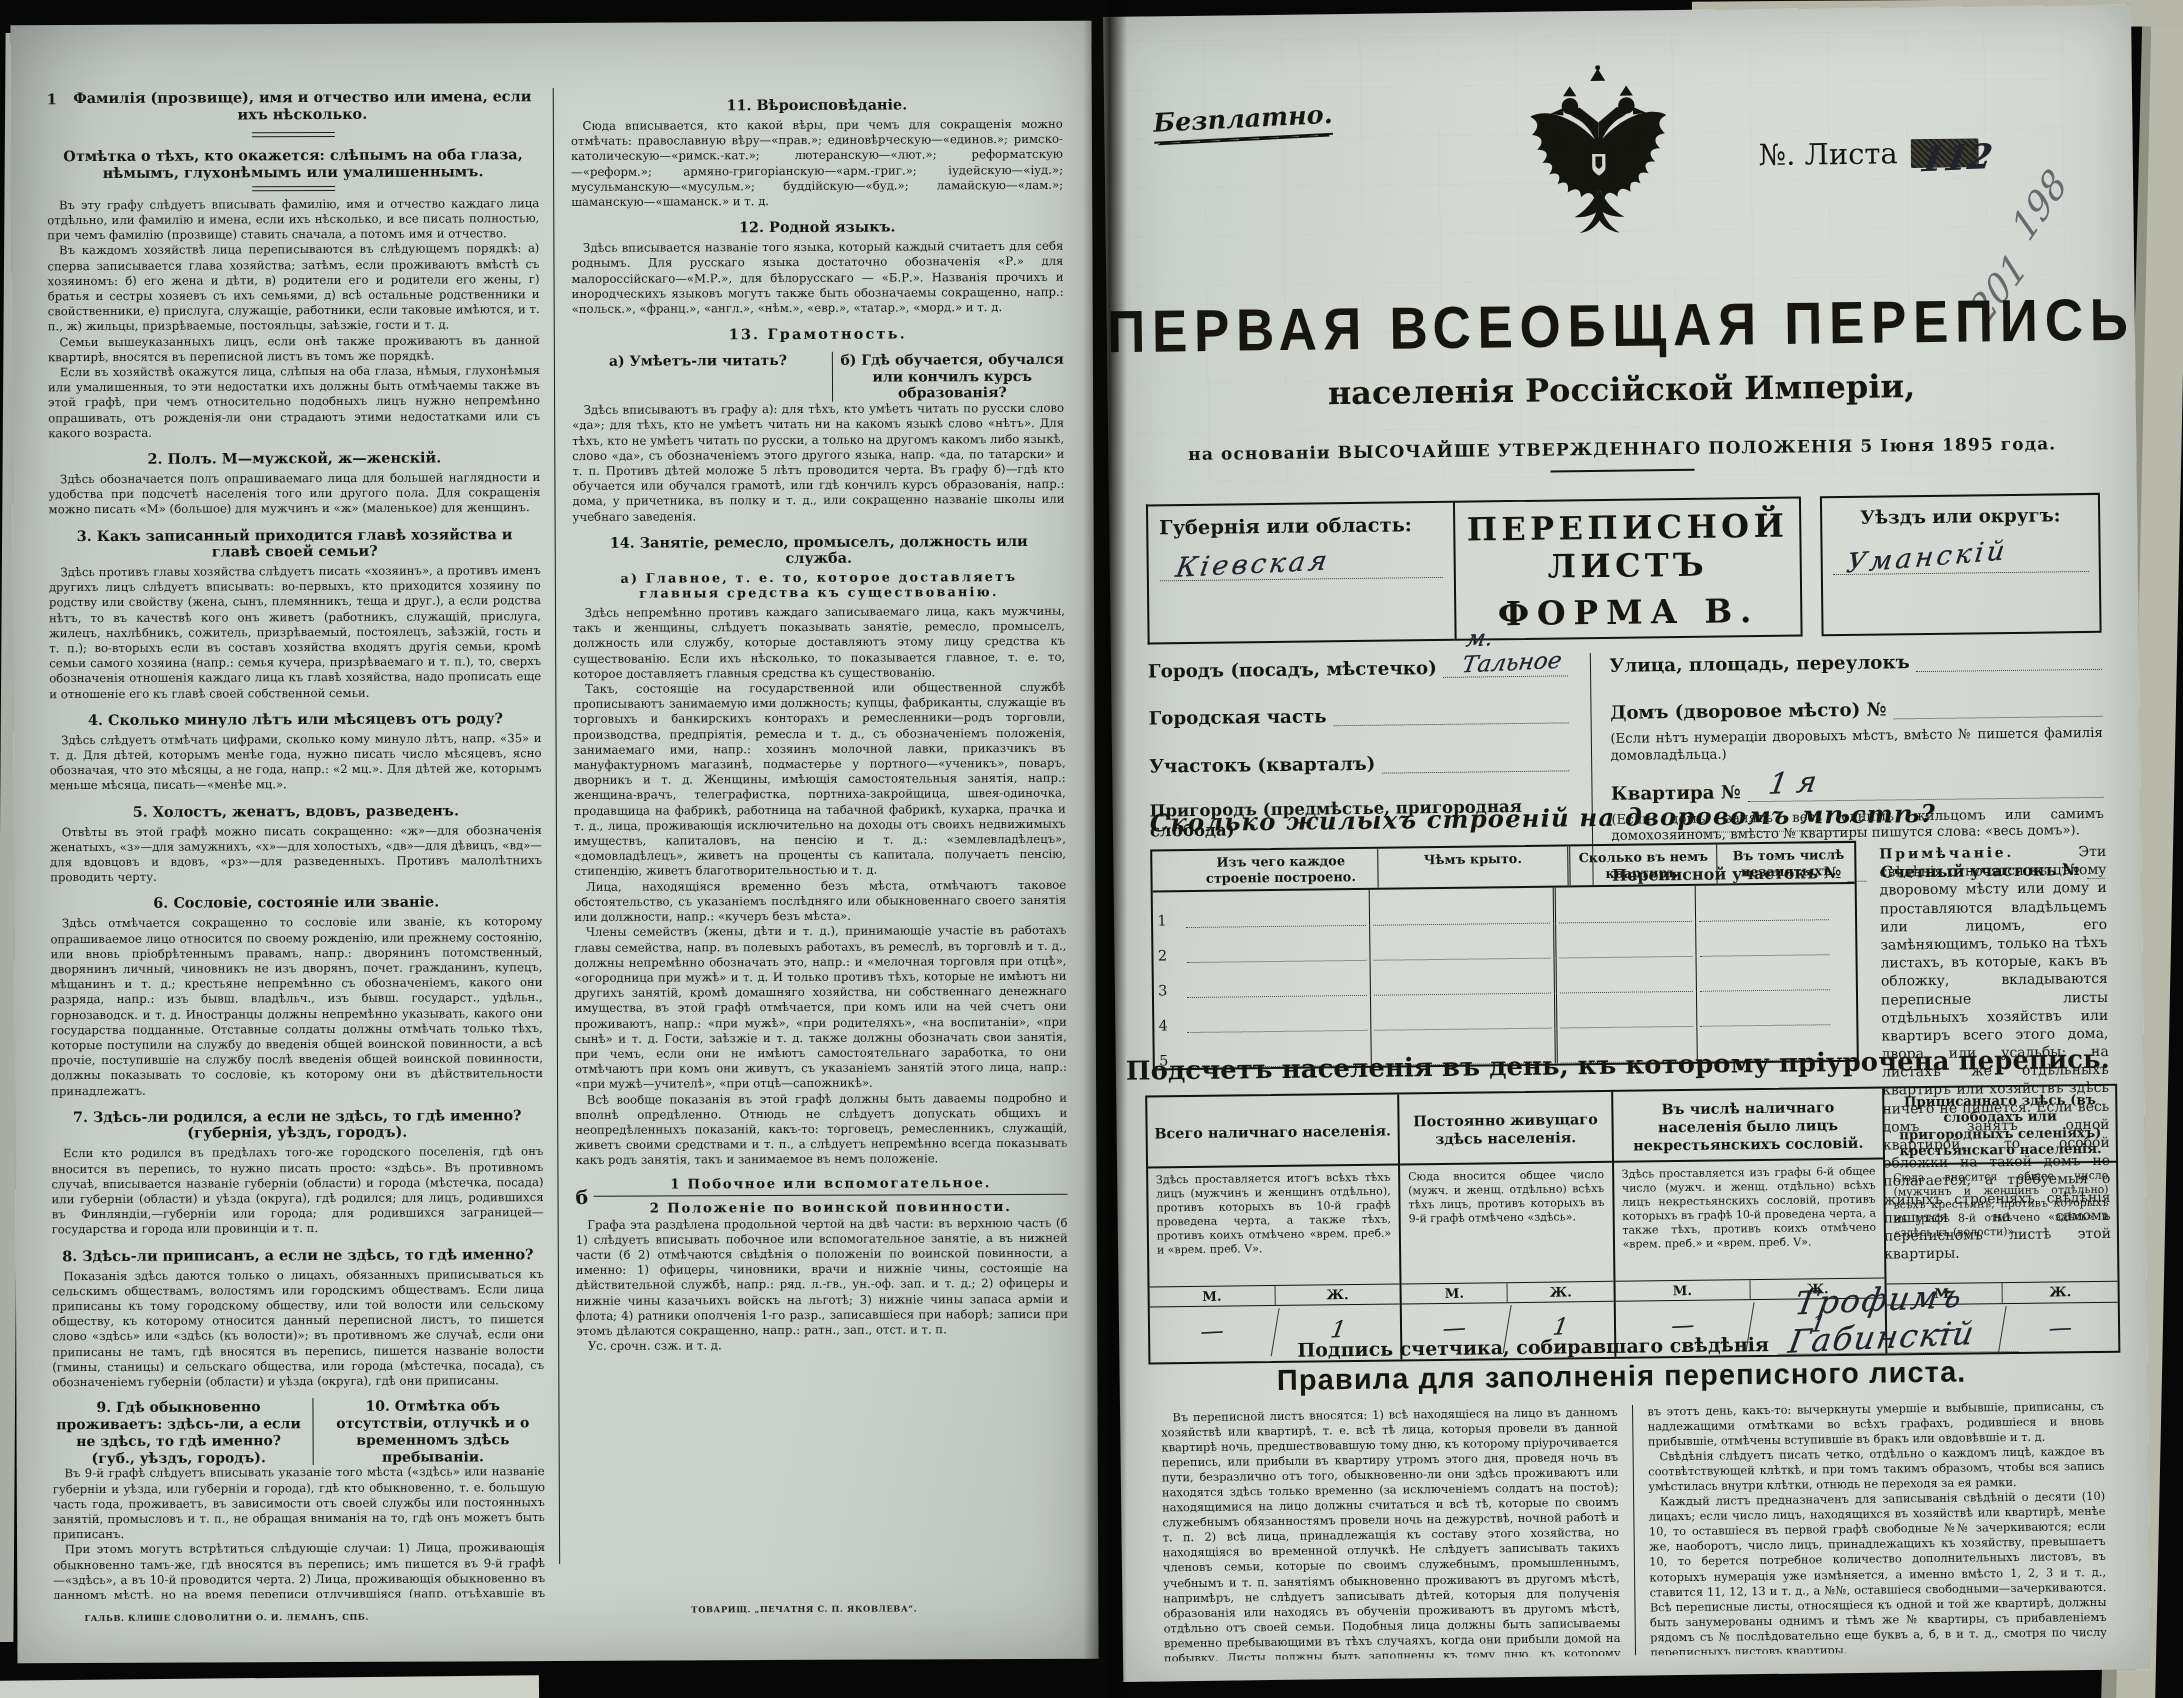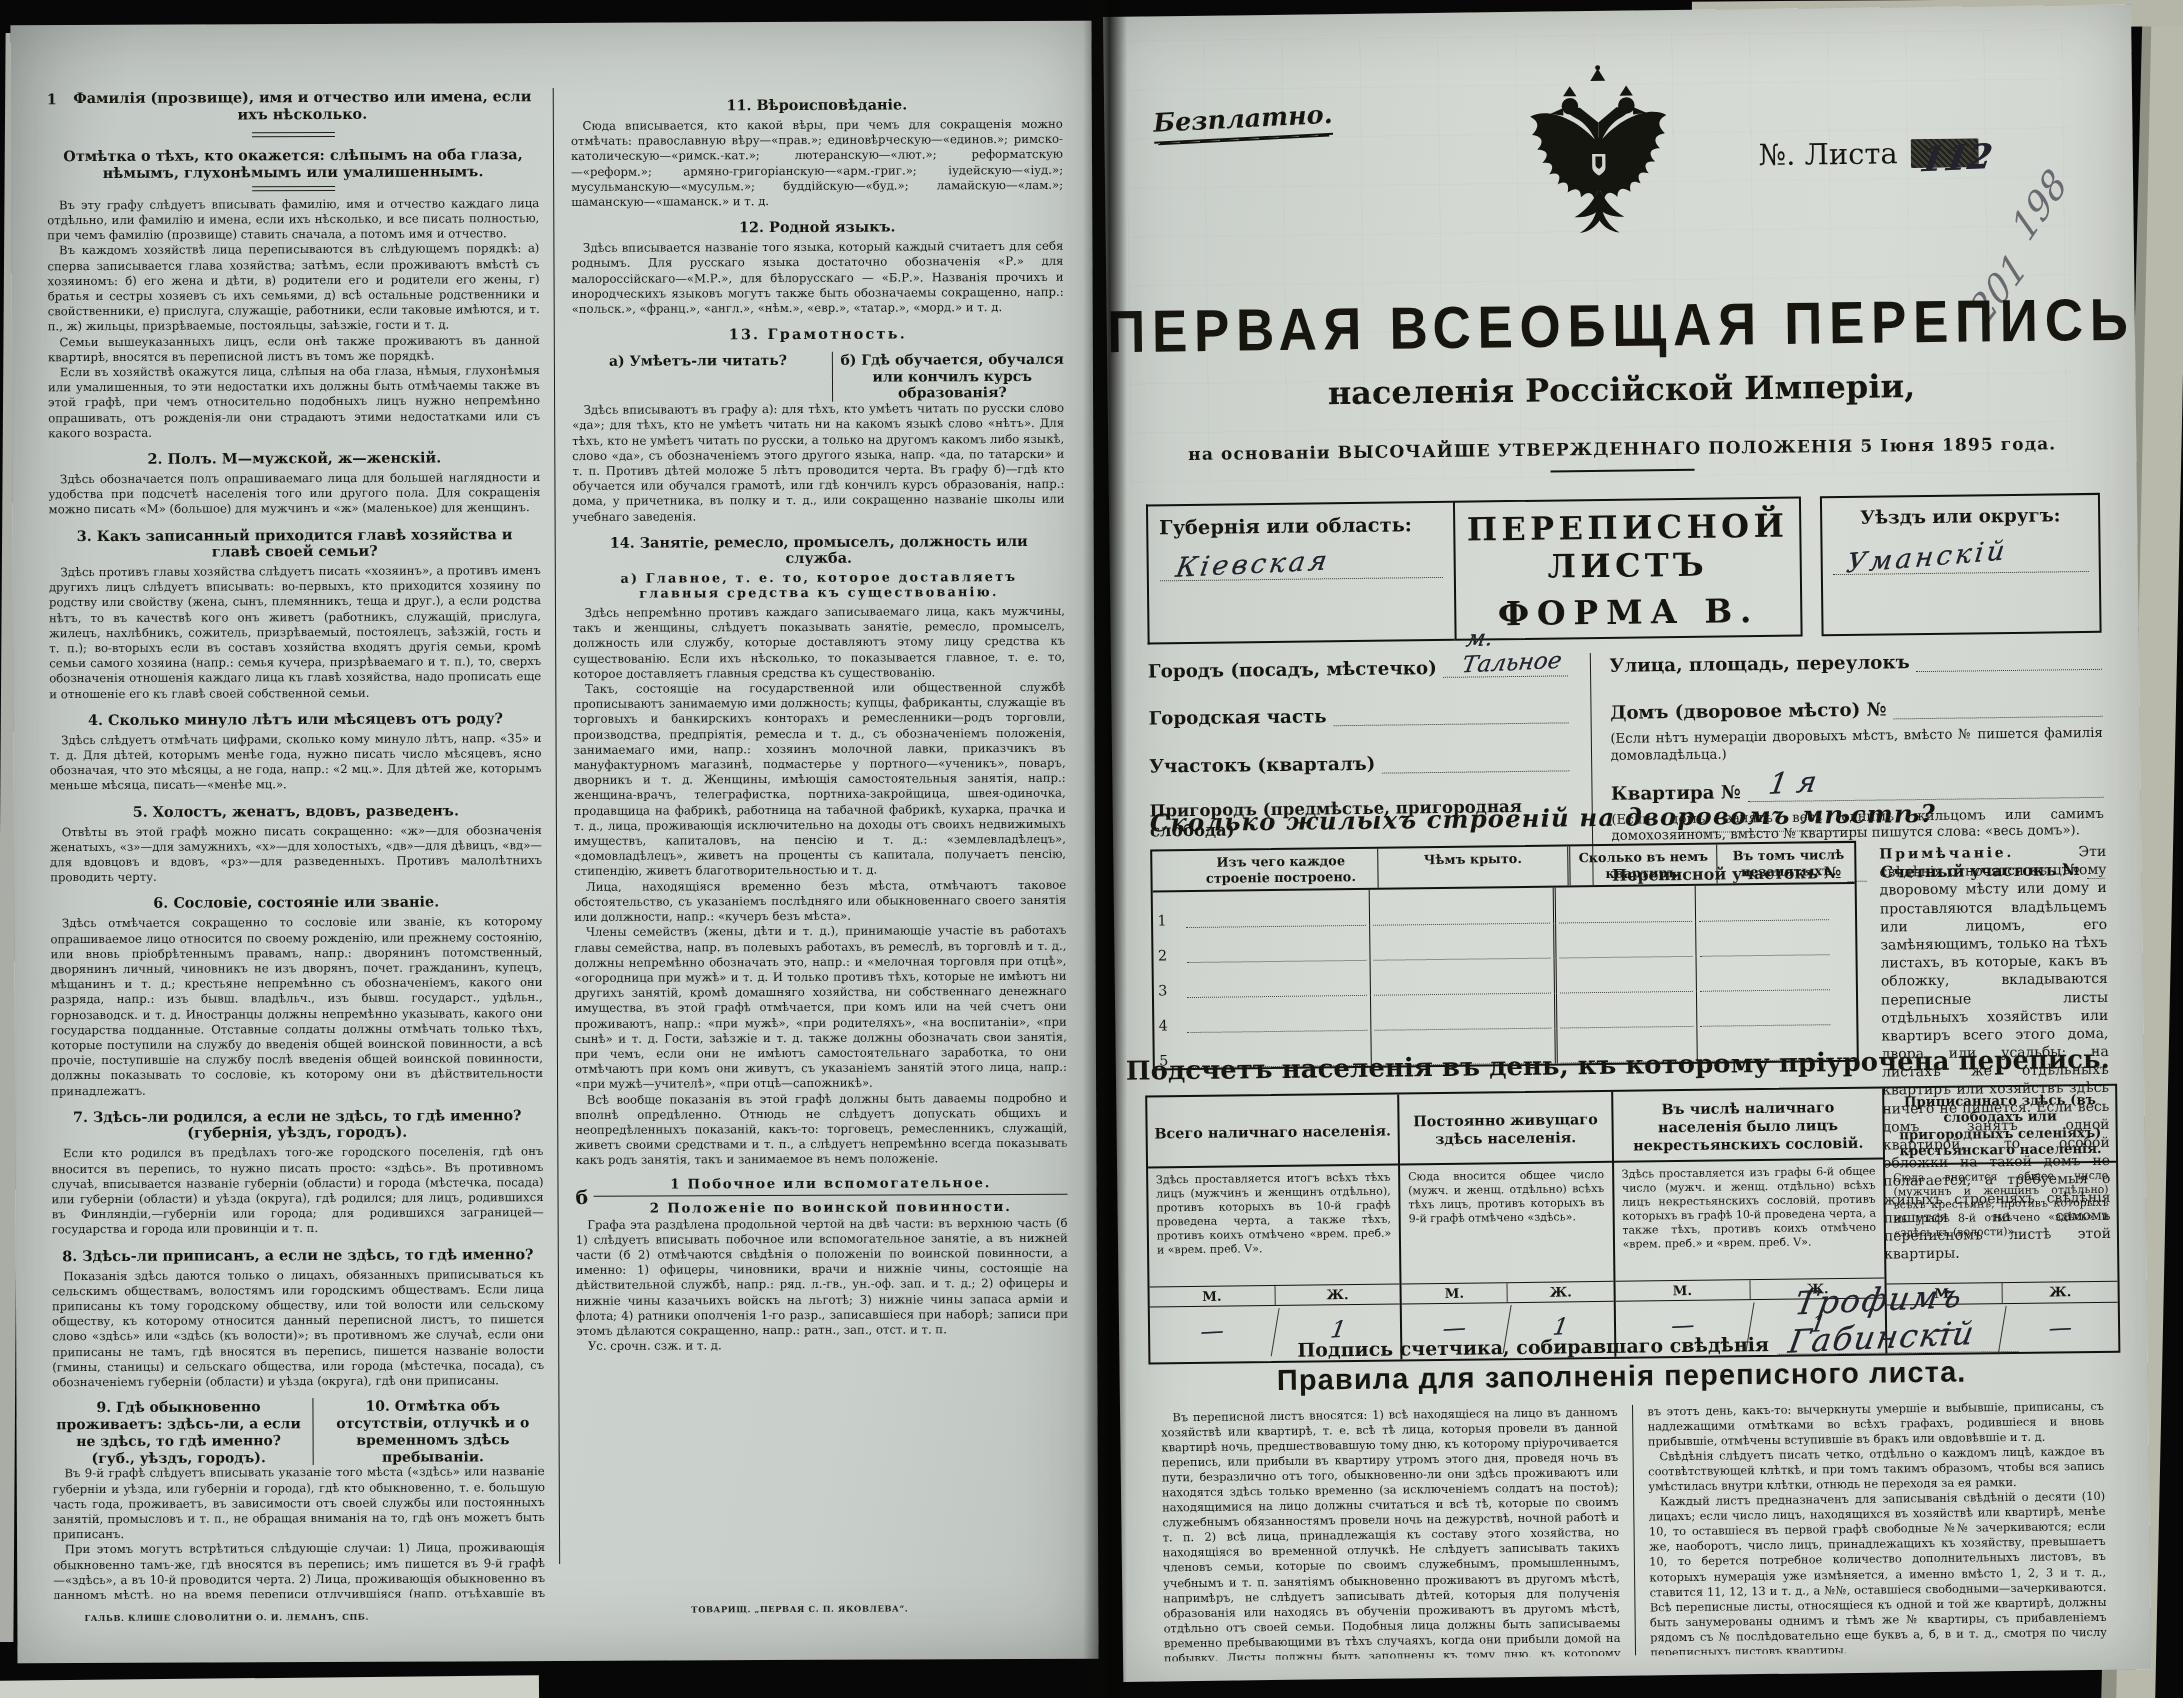--- a/index.html
+++ b/index.html
@@ -218,21 +218,21 @@
         <div class="lines">
           <div class="l1">1 Побочное или вспомогательное.</div>
           <div>2 Положеніе по воинской повинности.</div>
         </div>
       </div>
       <div class="b"> Графа эта раздѣлена продольной чертой на двѣ части: въ верхнюю часть (б 1) слѣдуетъ вписывать побочное или вспомогательное занятіе, а въ нижней части (б 2) отмѣчаются свѣдѣнія о положеніи по воинской повинности, а именно: 1) офицеры, чиновники, врачи и нижніе чины, состоящіе на дѣйствительной службѣ, напр.: ряд. л.-гв., ун.-оф. зап. и т. д.; 2) офицеры и нижніе чины казачьихъ войскъ на льготѣ; 3) нижніе чины запаса арміи и флота; 4) ратники ополченія 1-го разр., записавшіеся при наборѣ; записи при этомъ дѣлаются сокращенно, напр.: ратн., зап., отст. и т. п.
  Ус. срочн. сзж. и т. д.</div>
     </div>
   </div>
   <div class="imprint imp-l">ГАЛЬВ. КЛИШЕ СЛОВОЛИТНИ О. И. ЛЕМАНЪ, СПБ.</div>
-  <div class="imprint imp-r">ТОВАРИЩ. „ПЕРВАЯ С. П. ЯКОВЛЕВА“.</div>
+  <div class="imprint imp-r">ТОВАРИЩ. „ПЕЧАТНЯ С. П. ЯКОВЛЕВА“.</div>
 </div>
 
 <div class="page right-page">
   <div class="showthrough"></div>
 
   <div class="rp-el free">Безплатно.</div>
 
   <div class="rp-el sheetrow">№. Листа</div>
   <div class="rp-el censor-box"></div>
   <div class="rp-el hw hw-sheet">112</div>

